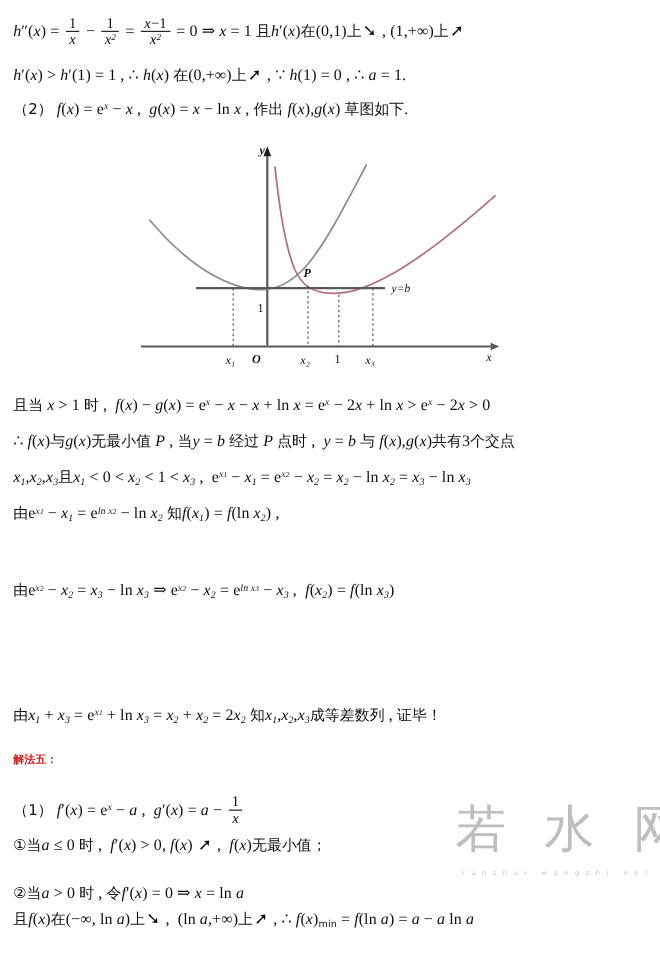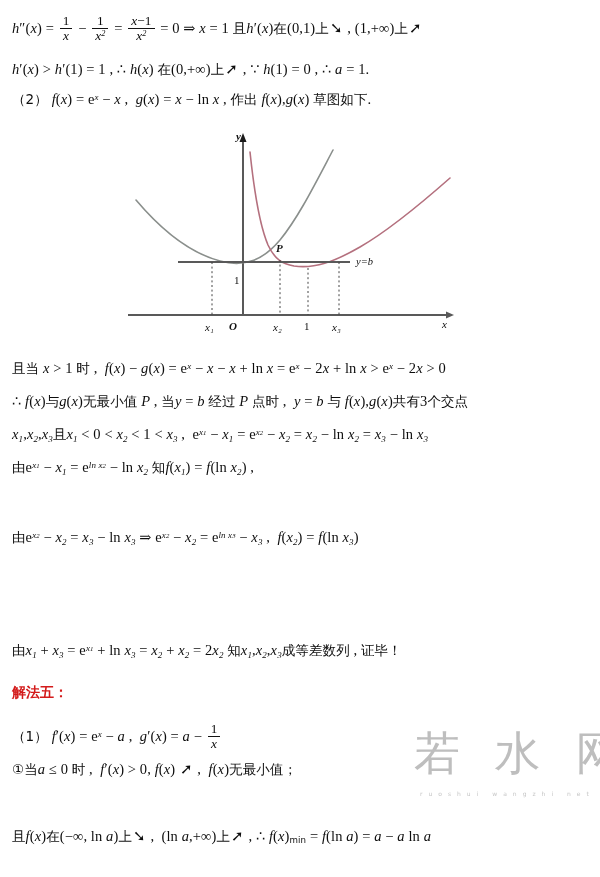--- a/index.html
+++ b/index.html
@@ -75,21 +75,21 @@
     font-size: 15px;
     padding: 0 1px;
   }
 
   .redhead {
     position: absolute;
     left: 12px;
     color: #d31b1b;
     font-weight: bold;
     font-family: "DejaVu Sans", "Liberation Sans", sans-serif;
-    font-size: 14px;
+    font-size: 10px;
     white-space: nowrap;
   }
 
   
   .figure {
     position: absolute;
     left: 128px;
     top: 128px;
     width: 330px;
     height: 218px;
@@ -238,20 +238,23 @@
   <div class="line" style="top:722px;">
     <span class="cn">（1）</span> <i>f</i>′(<i>x</i>) = e<sup><i>x</i></sup> − <i>a</i> , &nbsp;<i>g</i>′(<i>x</i>) = <i>a</i> −
     <span class="frac"><span class="num">1</span><span class="den"><i>x</i></span></span>
   </div>
 
   <div class="line" style="top:762px;">
     <span class="cn">①当</span><i>a</i> ≤ 0 <span class="cn">时</span> , &nbsp;<i>f</i>′(<i>x</i>) &gt; 0, <i>f</i>(<i>x</i>) <span class="arrow-up">➚</span> ,
     &nbsp;<i>f</i>(<i>x</i>)<span class="cn">无最小值；</span>
   </div>
 
+  <div class="line" style="top:805px;">
+    <span class="cn">②当</span><i>a</i> &gt; 0 <span class="cn">时</span> , <span class="cn">令</span><i>f</i>′(<i>x</i>) = 0 ⇒ <i>x</i> = ln <i>a</i>
+  </div>
 
   <div class="line" style="top:829px;">
     <span class="cn">且</span><i>f</i>(<i>x</i>)<span class="cn">在</span>(−∞, ln <i>a</i>)<span class="cn">上</span><span class="arrow-dn">➘</span> ,
     &nbsp;(ln <i>a</i>,+∞)<span class="cn">上</span><span class="arrow-up">➚</span> , ∴ <i>f</i>(<i>x</i>)<span class="rsub">min</span> = <i>f</i>(ln <i>a</i>) = <i>a</i> − <i>a</i> ln <i>a</i>
   </div>
 
   <div class="watermark">
     <div class="wm-main">若 水 网</div>
     <div class="wm-sub">ruoshui  wangzhi  net</div>
   </div>

